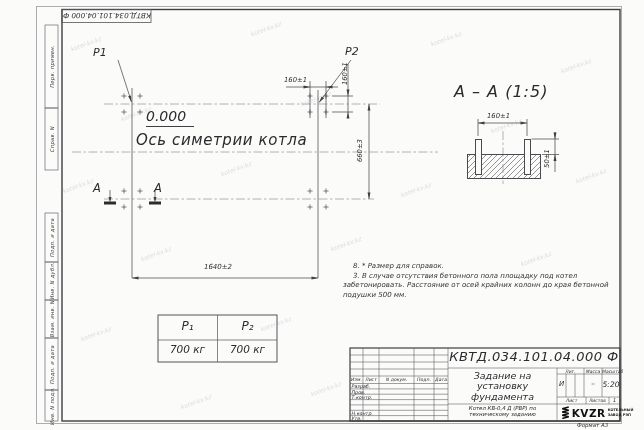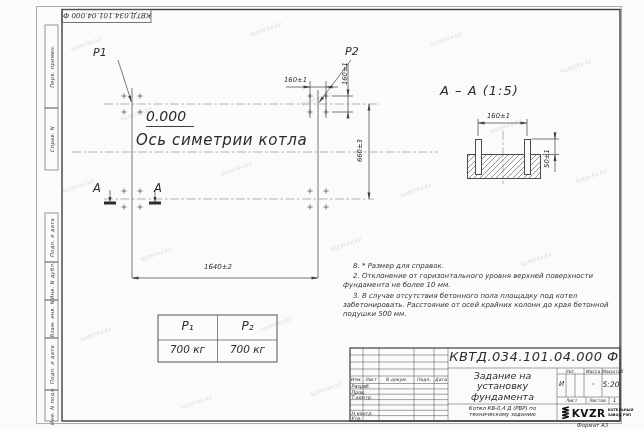--- a/index.html
+++ b/index.html
@@ -152,35 +152,34 @@
   <div class="lbl" style="left:345px;top:46px;font-size:11px">P2</div>
   <div class="lbl" style="left:146px;top:109px;font-size:14px;border-bottom:1px solid #3f3f42;padding:0 8px 2px 0">0.000</div>
   <div class="lbl" style="left:136px;top:133px;font-size:15px;letter-spacing:.6px">Ось симетрии котла</div>
   <div class="lbl" style="left:284px;top:77px;font-size:6.8px">160±1</div>
   <div class="lbl ctr rot" style="left:331px;top:70px;width:30px;font-size:6.8px">160±1</div>
   <div class="lbl ctr rot" style="left:346px;top:147px;width:30px;font-size:6.8px">660±3</div>
   <div class="lbl ctr" style="left:200px;top:264px;width:36px;font-size:7px">1640±2</div>
   <div class="lbl" style="left:93px;top:182px;font-size:11.5px">А</div>
   <div class="lbl" style="left:154px;top:182px;font-size:11.5px">А</div>
 
-  <div class="lbl" style="left:440px;top:84px;font-size:13px;letter-spacing:1px">А – А (1:5)</div>
+  <div class="lbl" style="left:454px;top:84px;font-size:16px;letter-spacing:1px">А – А (1:5)</div>
   <div class="hatch"></div>
   <div class="bolt" style="left:475px"></div>
   <div class="bolt" style="left:524px"></div>
   <div class="lbl" style="left:487px;top:113px;font-size:6.8px">160±1</div>
   <div class="lbl ctr rot" style="left:533px;top:155px;width:30px;font-size:6.8px">50±1</div>
 
   <div class="lbl ctr" style="left:158px;top:320px;width:59px;font-size:12px">P₁</div>
   <div class="lbl ctr" style="left:218px;top:320px;width:59px;font-size:12px">P₂</div>
   <div class="lbl ctr" style="left:158px;top:344px;width:59px;font-size:10.5px">700 кг</div>
   <div class="lbl ctr" style="left:218px;top:344px;width:59px;font-size:10.5px">700 кг</div>
 
   <div class="notes">
     <p>8. * Размер для справок.</p>
-    <p>2. Отклонение от горизонтального уровня верхней поверхности фундамента не более 10 мм.</p>
     <p>3. В случае отсутствия бетонного пола площадку под котел забетонировать. Расстояние от осей крайних колонн до края бетонной подушки 500 мм.</p>
   </div>
 
   <div class="tb-txt ctr" style="left:448px;top:350px;width:172px;font-size:13px;letter-spacing:.5px">КВТД.034.101.04.000 Ф</div>
   <div class="tb-txt ctr" style="left:465px;top:371px;width:75px;font-size:9.5px">Задание на установку фундамента</div>
   <div class="tb-txt ctr" style="left:450px;top:406px;width:105px;font-size:5.4px">Котел КВ-0,4 Д (РВР) по техническому заданию</div>
 
   <div class="tb-txt ctr" style="left:350px;top:377px;width:13px;font-size:4.6px">Изм.</div>
   <div class="tb-txt ctr" style="left:363px;top:377px;width:16px;font-size:4.6px">Лист</div>
   <div class="tb-txt ctr" style="left:379px;top:377px;width:35px;font-size:4.6px">N докум.</div>

